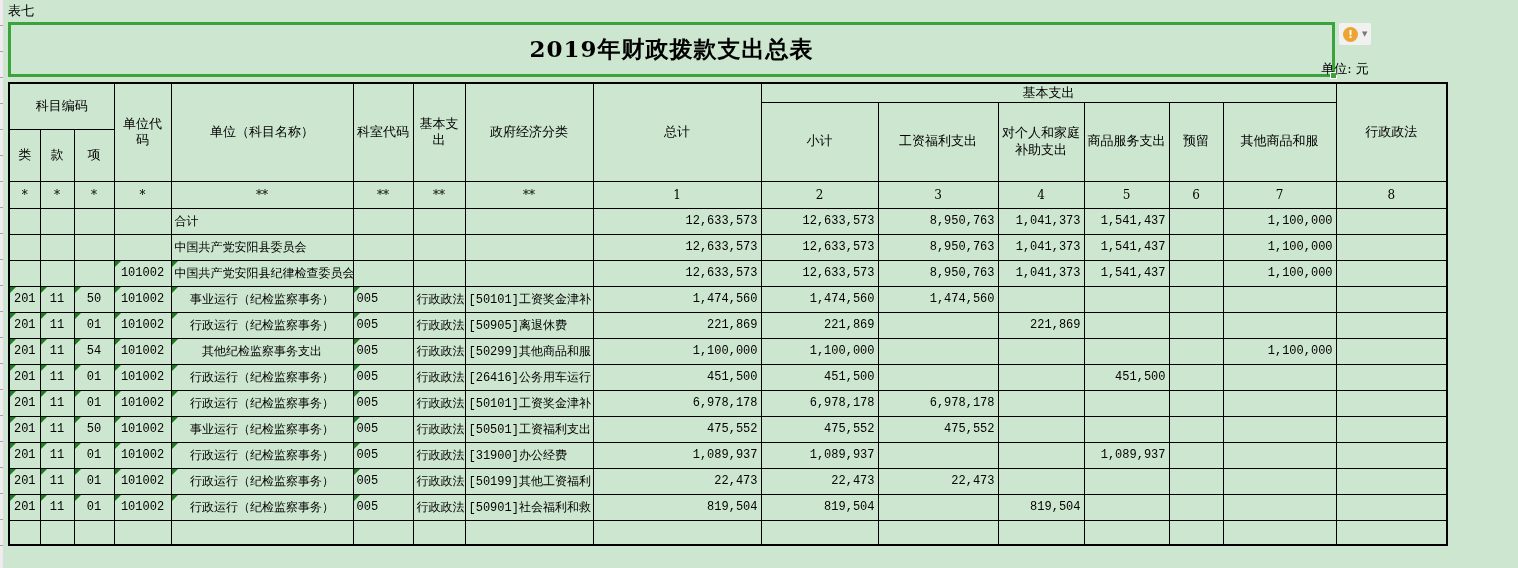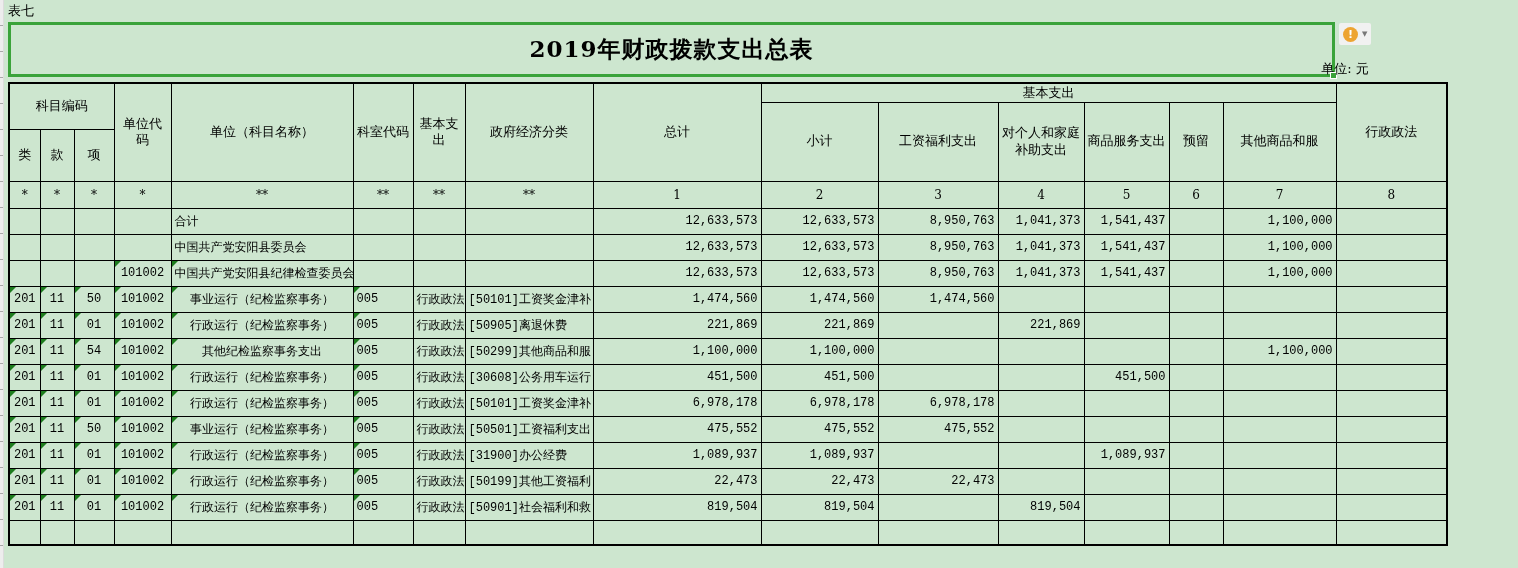--- a/index.html
+++ b/index.html
@@ -278,21 +278,21 @@
         <td class="ar"></td>
       </tr>
       <tr class="data-row">
         <td class="ac tri">201</td>
         <td class="ac tri">11</td>
         <td class="ac tri">01</td>
         <td class="ac tri">101002</td>
         <td class="ac tri">行政运行（纪检监察事务）</td>
         <td class="al tri">005</td>
         <td class="al">行政政法</td>
-        <td class="al">[30608]公务用车运行</td>
+        <td class="al">[26416]公务用车运行</td>
         <td class="ar">451,500</td>
         <td class="ar">451,500</td>
         <td class="ar"></td>
         <td class="ar"></td>
         <td class="ar">451,500</td>
         <td class="ar"></td>
         <td class="ar"></td>
         <td class="ar"></td>
       </tr>
       <tr class="data-row">

